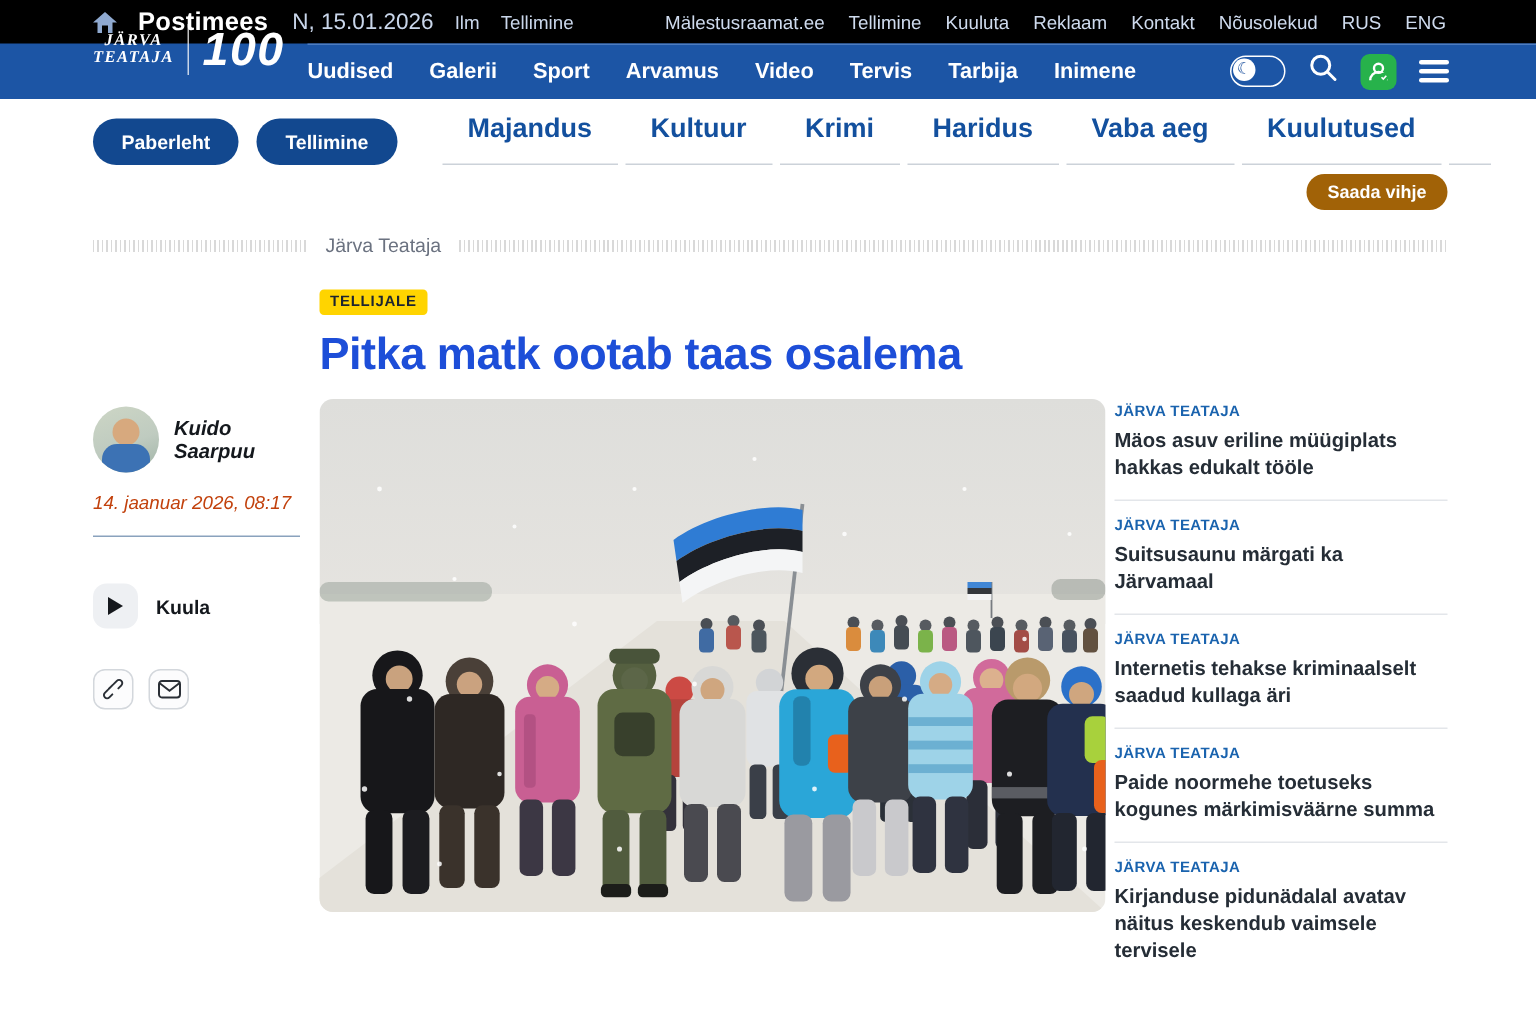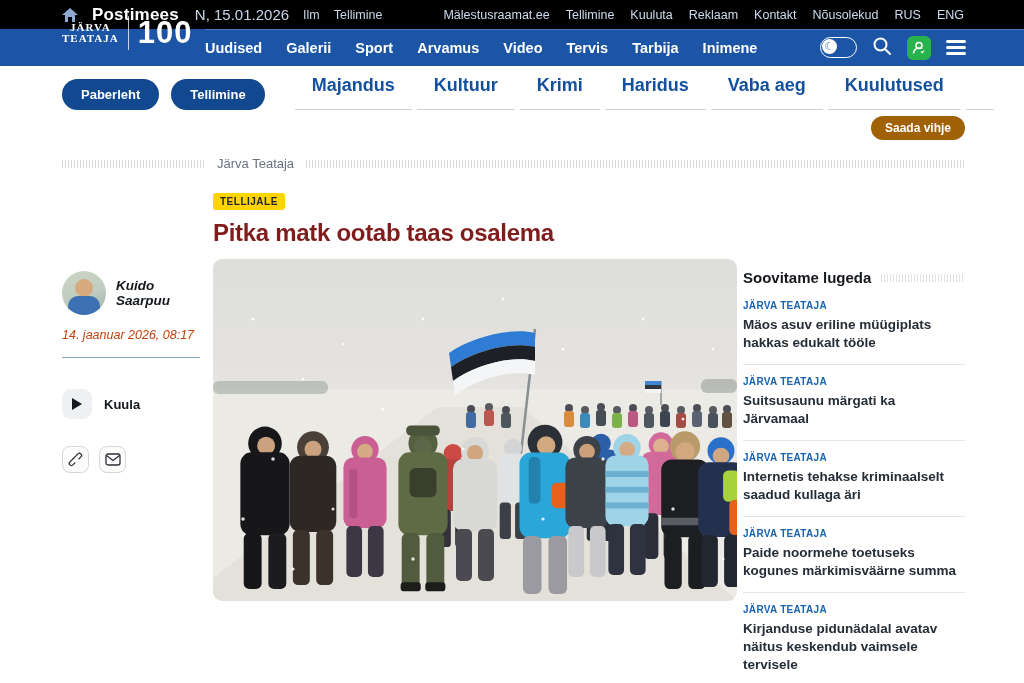--- a/index.html
+++ b/index.html
@@ -14,21 +14,21 @@
   .home-ic { width:16px; height:14px; margin-right:14px; position:relative; }
   .home-ic svg { display:block; }
   .brand { color:#fff; font-weight:800; font-size:17px; letter-spacing:.2px; margin-right:16px; }
   .top-meta { color:#c9d6ea; font-size:15px; margin-right:14px; }
   .top-left-link { color:#c9d6ea; font-size:12.5px; margin-right:14px; text-decoration:none; cursor:pointer; }
   .top-right { margin-left:auto; display:flex; gap:16px; }
   .top-right a { color:#cfdbee; font-size:12.5px; text-decoration:none; cursor:pointer; }
 
   .navbar { height:37px; display:flex; align-items:center; padding:0 58px 0 205px; position:relative; }
   .nav-sep { position:absolute; left:205px; right:0; top:0; height:1px; background:#4d7cc0; }
-  .logo { position:absolute; left:62px; top:-25px; height:58px; display:flex; align-items:center; cursor:pointer; }
+  .logo { position:absolute; left:62px; top:-25px; height:58px; display:flex; align-items:center; cursor:pointer;font-style:italic; }
   .logo-words { font-family:"Liberation Serif", serif; color:#fff; font-weight:700;
     font-size:11px; line-height:11px; text-align:center; letter-spacing:1px; }
   .logo-bar { width:1px; height:34px; background:rgba(255,255,255,.75); margin:0 9px; }
   .logo-num { color:#fff; font-weight:800; font-size:31px; letter-spacing:1px; }
   .nav-links { display:flex; gap:24px; }
   .nav-links a { color:#fff; font-size:14.5px; font-weight:700; text-decoration:none; cursor:pointer; }
   .nav-icons { margin-left:auto; display:flex; align-items:center; gap:15px; }
   .dm-toggle { width:37px; height:21px; border:1.5px solid #fff; border-radius:11px;
     position:relative; cursor:pointer; }
   .dm-knob { position:absolute; left:1px; top:1px; width:15px; height:15px; border-radius:50%;
@@ -63,21 +63,21 @@
   .crumb { color:#6b7280; font-size:13px; margin:0 12px; text-decoration:none; cursor:pointer; white-space:nowrap; }
 
   
   .main { display:grid; grid-template-columns:151px 524px 1fr; column-gap:0;
     padding:20px 59px 0 62px; }
 
   
   .art-col { width:524px; }
   .badge { display:inline-block; background:#ffd400; color:#1c2430; font-weight:800;
     font-size:10px; letter-spacing:.5px; padding:3px 7px; border-radius:3px; }
-  .headline { font-size:24px; font-weight:800; color:#7f1d1d; letter-spacing:-.3px;
+  .headline { font-size:30px; font-weight:800; color:#1d4ed8; letter-spacing:-.3px;
     margin:10px 0 13px; line-height:1.1; }
   .art-img { width:524px; height:342px; border-radius:9px; overflow:hidden; display:block; }
   .caption { margin-top:9px; font-size:12.5px; font-weight:700; color:#1f2733; line-height:1.45; }
   .credit { font-weight:400; font-size:11px; color:#98a0aa; }
 
   
   .auth-col { padding-top:80px; padding-right:18px; }
   .auth-row { display:flex; align-items:center; gap:10px; cursor:pointer;font-style:italic; }
   .avatar { width:44px; height:44px; border-radius:50%; position:relative; overflow:hidden;
     background:linear-gradient(160deg,#cdd6c5 0%,#bfcbc0 55%,#9fb3a6 100%); flex:none; }
@@ -433,24 +433,20 @@
             <circle cx="80" cy="310" r="1.6"></circle>
             <circle cx="510" cy="300" r="1.6"></circle>
         </g>
       </svg>
 
 
       
     </div>
 
     <div class="side-col">
-      <div class="side-head">
-        <span class="side-title">Soovitame lugeda</span>
-        <span class="side-dots"></span>
-      </div>
 
       <div class="side-item">
         <div class="side-label">JÄRVA TEATAJA</div>
         <div class="side-item-title">Mäos asuv eriline müügiplats hakkas edukalt tööle</div>
       </div>
       <div class="side-div"></div>
 
       <div class="side-item">
         <div class="side-label">JÄRVA TEATAJA</div>
         <div class="side-item-title">Suitsusaunu märgati ka Järvamaal</div>

